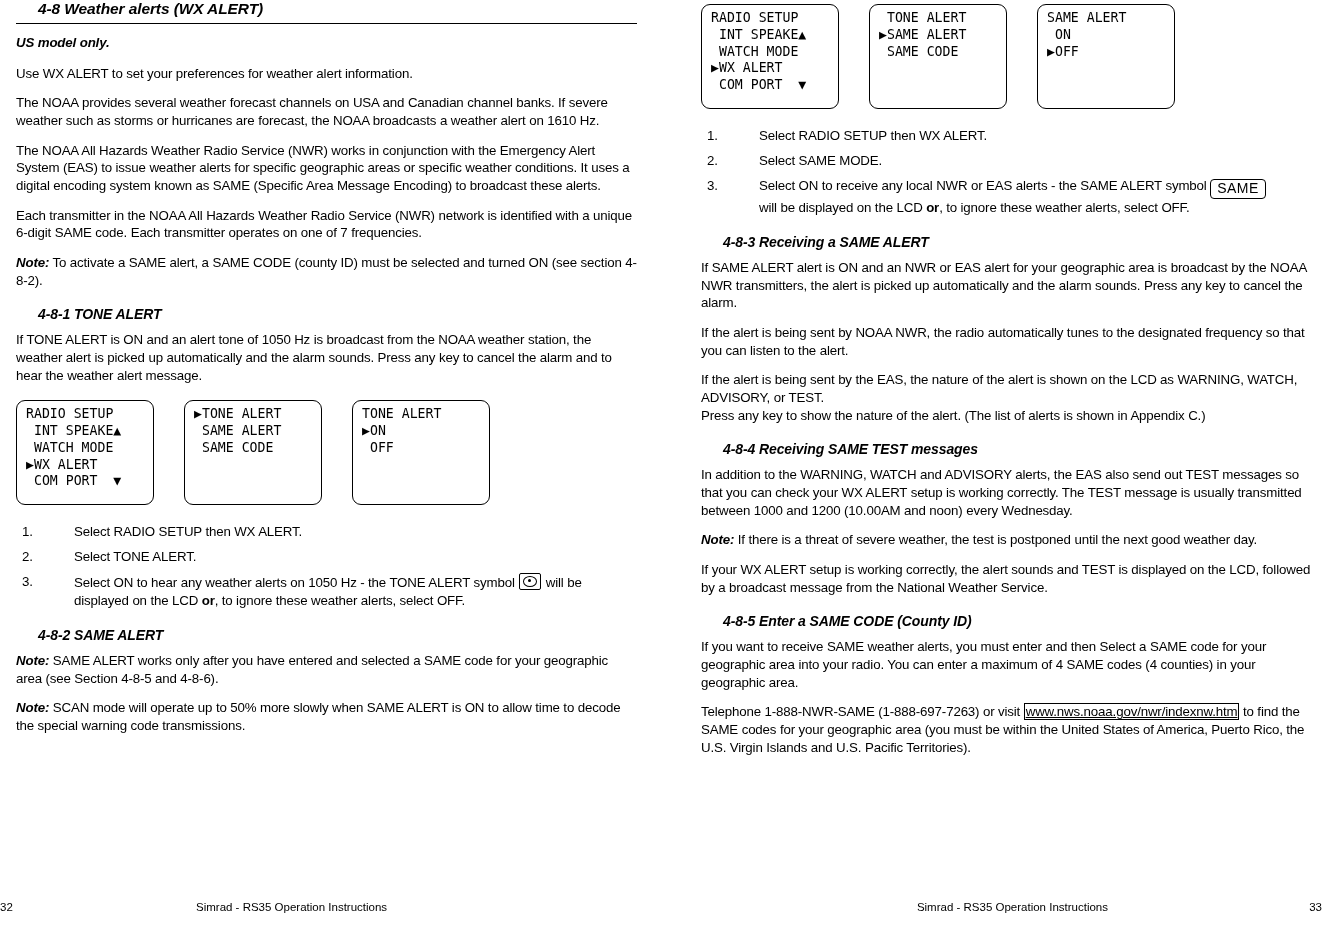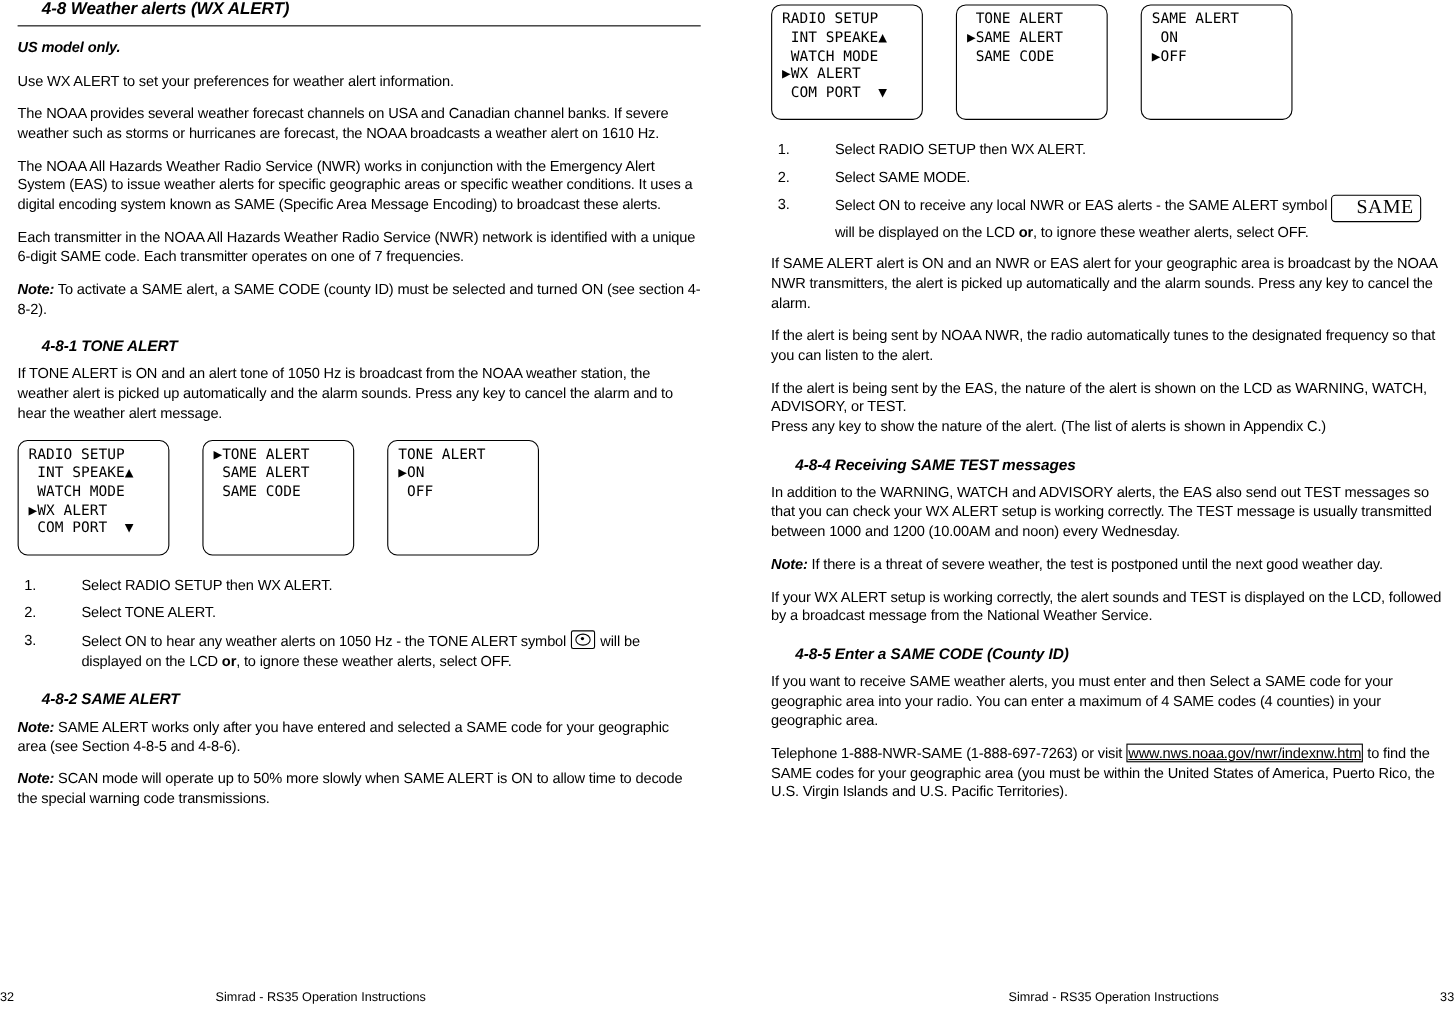--- a/index.html
+++ b/index.html
@@ -120,23 +120,23 @@
     position: absolute;
     left: 8px; top: 5px;
     width: 3px; height: 3px;
     background: #000;
     border-radius: 50%;
   }
   .inline-lcd-same {
     display: inline-block;
     border: 1.4px solid #000;
     border-radius: 4px;
-    padding: 1px 6px 2px 22px;
-    font-family: Liberation Serif, serif;
-    font-size: 18px;
+    padding: 1px 6px 2px 6px;
+    font-family: Liberation Sans, sans-serif;
+    font-size: 14px;
     letter-spacing: 0.5px;
     vertical-align: -3px;
     line-height: 1.1;
   }
   .link-box {
     border: 1px solid #000;
     text-decoration: underline;
     padding: 0 1px;
   }
 
@@ -220,20 +220,21 @@
  ON
 ▶OFF</div>
     </div>
 
     <ol class="steps">
       <li><span class="num">1.</span><span>Select RADIO SETUP then WX ALERT.</span></li>
       <li><span class="num">2.</span><span>Select SAME MODE.</span></li>
       <li><span class="num">3.</span><span>Select ON to receive any local NWR or EAS alerts - the SAME ALERT symbol </span><span class="inline-lcd-same">SAME</span><br><span>will be displayed on the LCD </span><b>or</b><span>, to ignore these weather alerts, select OFF.</span></li>
     </ol>
 
+    <h2 class="sub-title">4-8-3 Receiving a SAME ALERT</h2>
 
     <p>If SAME ALERT alert is ON and an NWR or EAS alert for your geographic area is broadcast by the NOAA NWR transmitters, the alert is picked up automatically and the alarm sounds. Press any key to cancel the alarm.</p>
     <p>If the alert is being sent by NOAA NWR, the radio automatically tunes to the designated frequency so that you can listen to the alert.</p>
     <p style="white-space:pre-line;">If the alert is being sent by the EAS, the nature of the alert is shown on the LCD as WARNING, WATCH, ADVISORY, or TEST.
 Press any key to show the nature of the alert. (The list of alerts is shown in Appendix C.)</p>
 
     <h2 class="sub-title">4-8-4 Receiving SAME TEST messages</h2>
 
     <p>In addition to the WARNING, WATCH and ADVISORY alerts, the EAS also send out TEST messages so that you can check your WX ALERT setup is working correctly. The TEST message is usually transmitted between 1000 and 1200 (10.00AM and noon) every Wednesday.</p>
 

